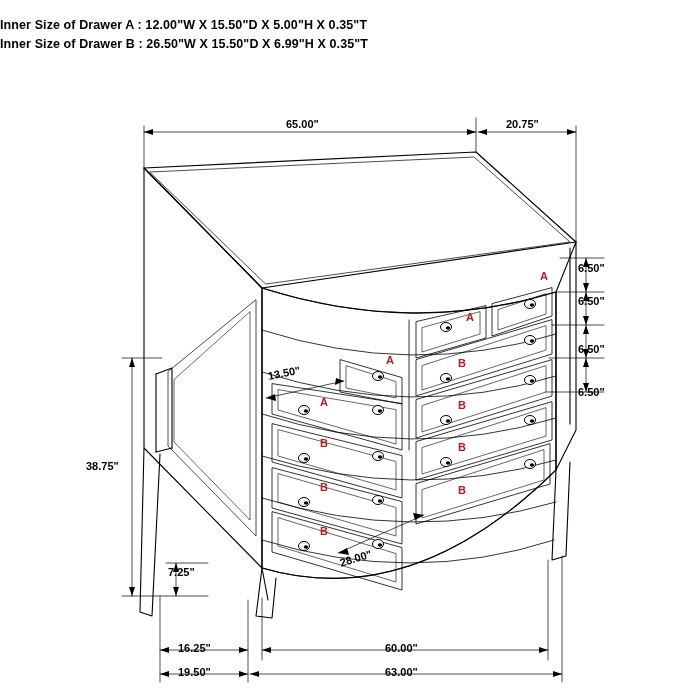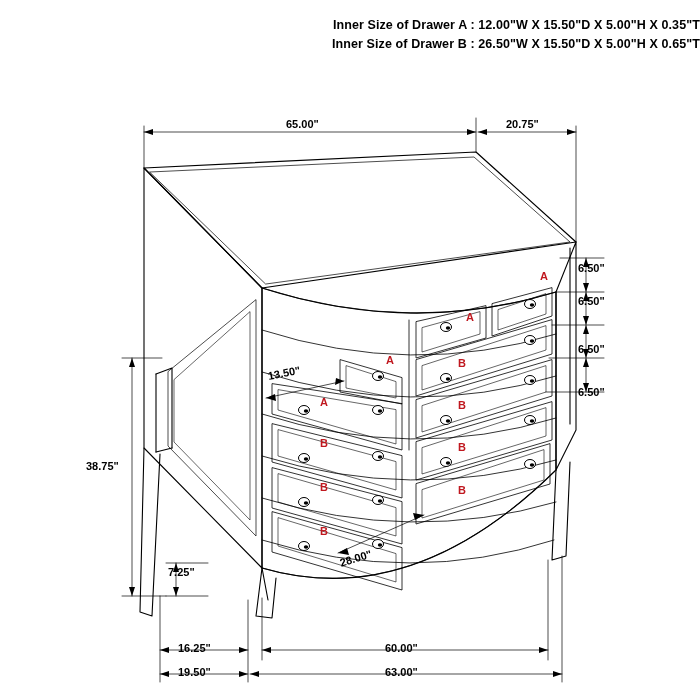--- a/index.html
+++ b/index.html
@@ -17,21 +17,21 @@
   #stage {
     position: relative;
     width: 700px;
     height: 700px;
   }
   .header {
     position: absolute;
     top: 16px;
     left: 0;
     width: 700px;
-    text-align: right;
+    text-align: left;
     font-weight: bold;
     font-size: 12.5px;
     line-height: 19px;
     letter-spacing: 0.1px;
   }
   .drawing {
     position: absolute;
     top: 0;
     left: 0;
     width: 700px;
@@ -60,21 +60,21 @@
     transform-origin: left center;
   }
 </style>
 </head>
 <body>
 
 <div id="stage">
 
   <div class="header">
     <div>Inner Size of Drawer A : 12.00"W X 15.50"D X 5.00"H X 0.35"T</div>
-    <div>Inner Size of Drawer B : 26.50"W X 15.50"D X 5.00"H X 0.65"T</div>
+    <div>Inner Size of Drawer B : 26.50"W X 15.50"D X 6.99"H X 0.35"T</div>
   </div>
 
   <svg class="drawing" viewBox="0 0 700 700">
     <g fill="none" stroke="#000000" stroke-width="1.1" stroke-linejoin="round" stroke-linecap="round">
 
       <g stroke="#000000" stroke-width="0.7">
 
         <line x1="144" y1="126" x2="144" y2="168"></line>
         <line x1="476" y1="118" x2="476" y2="152"></line>
         <line x1="576" y1="126" x2="576" y2="242"></line>

